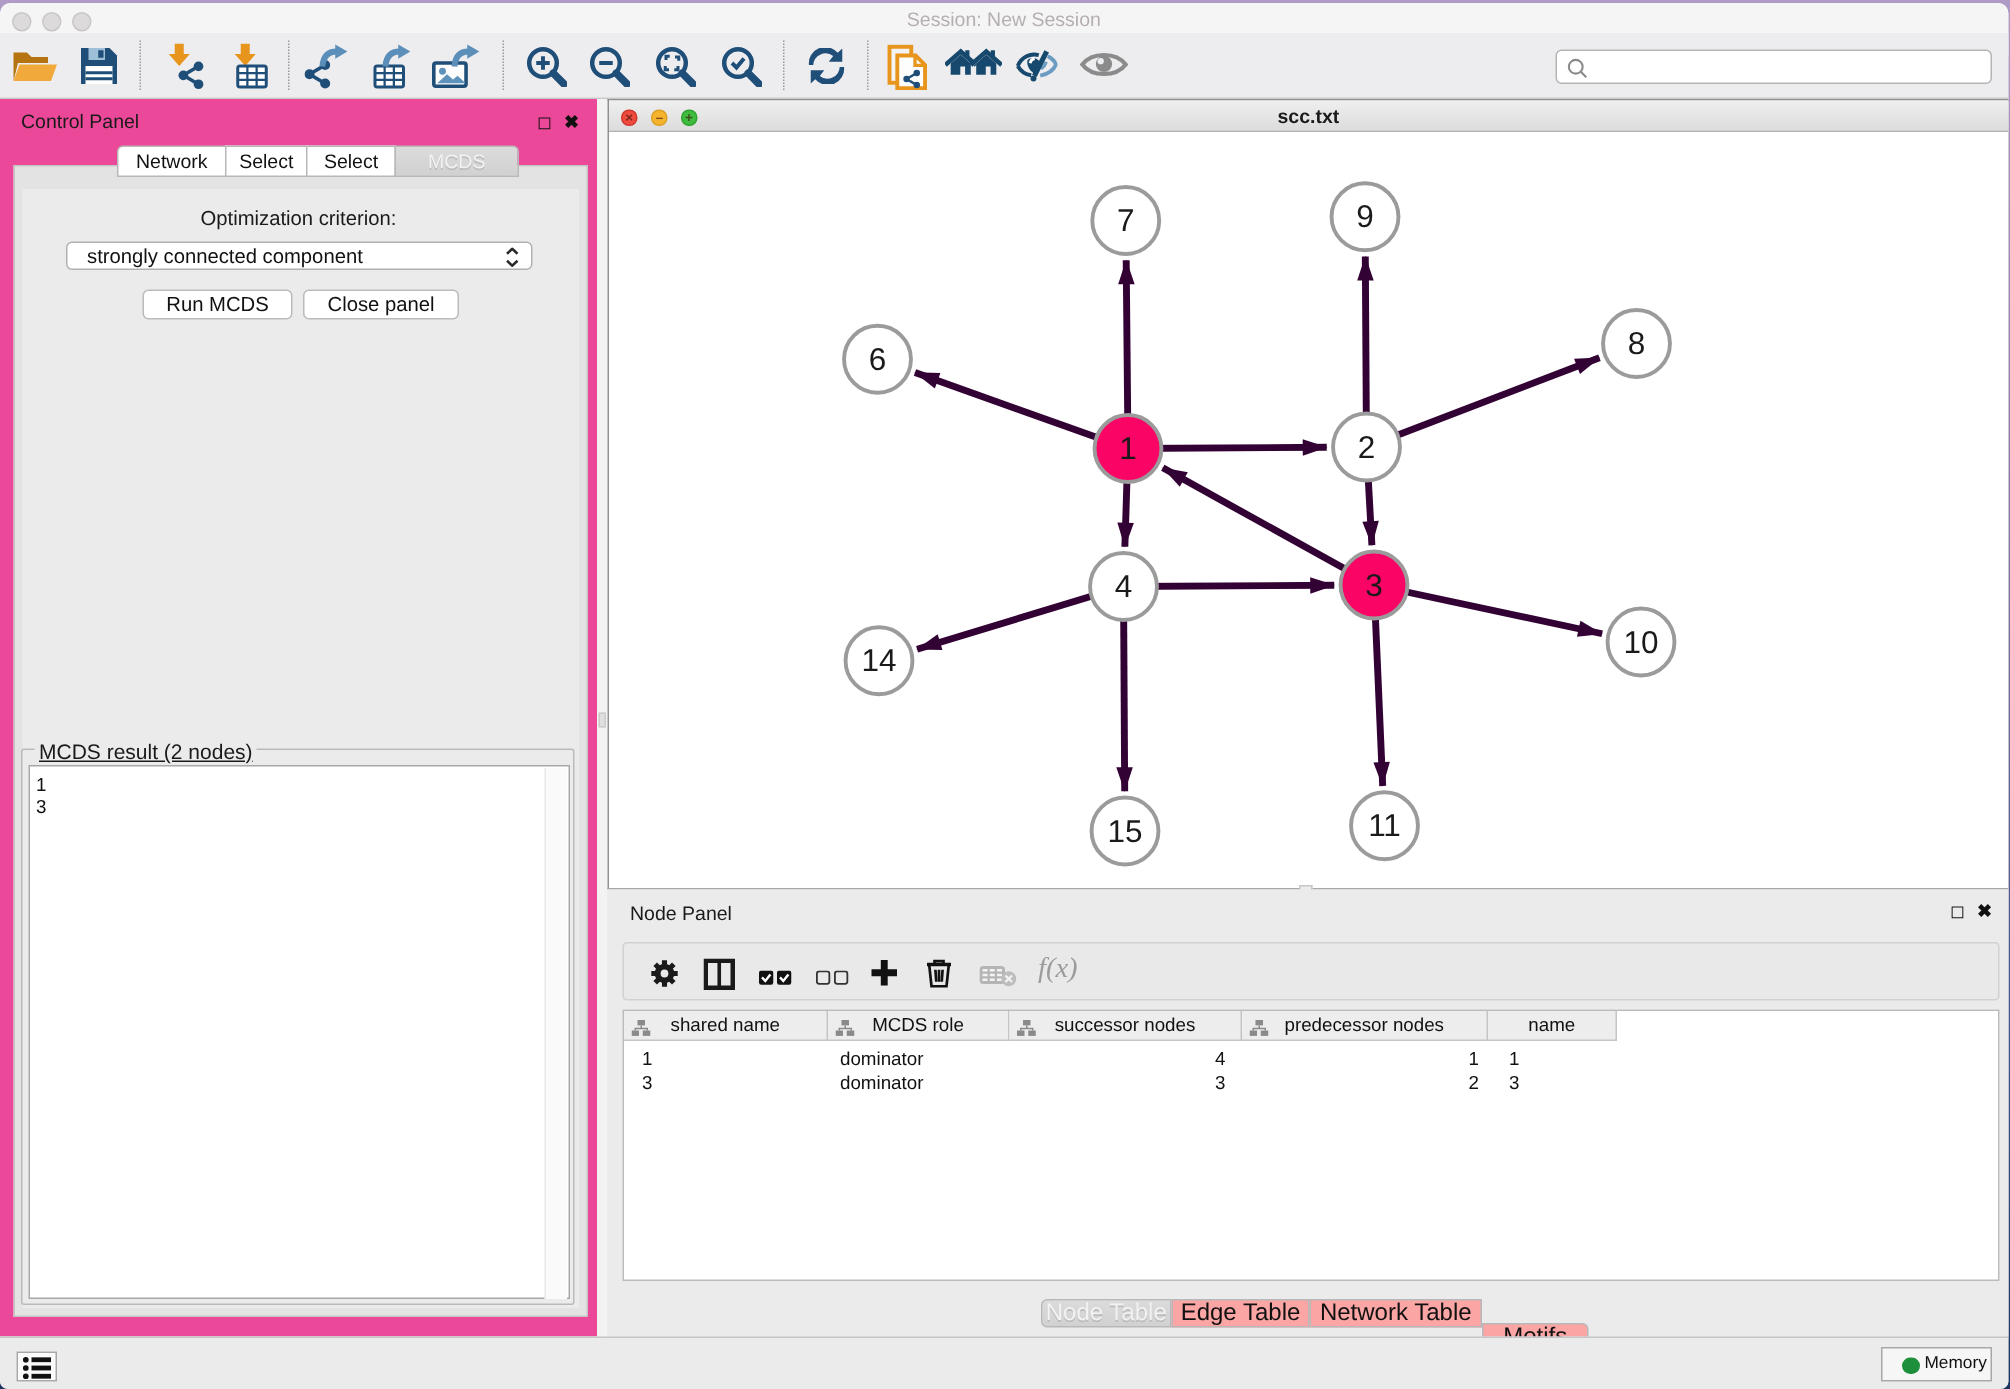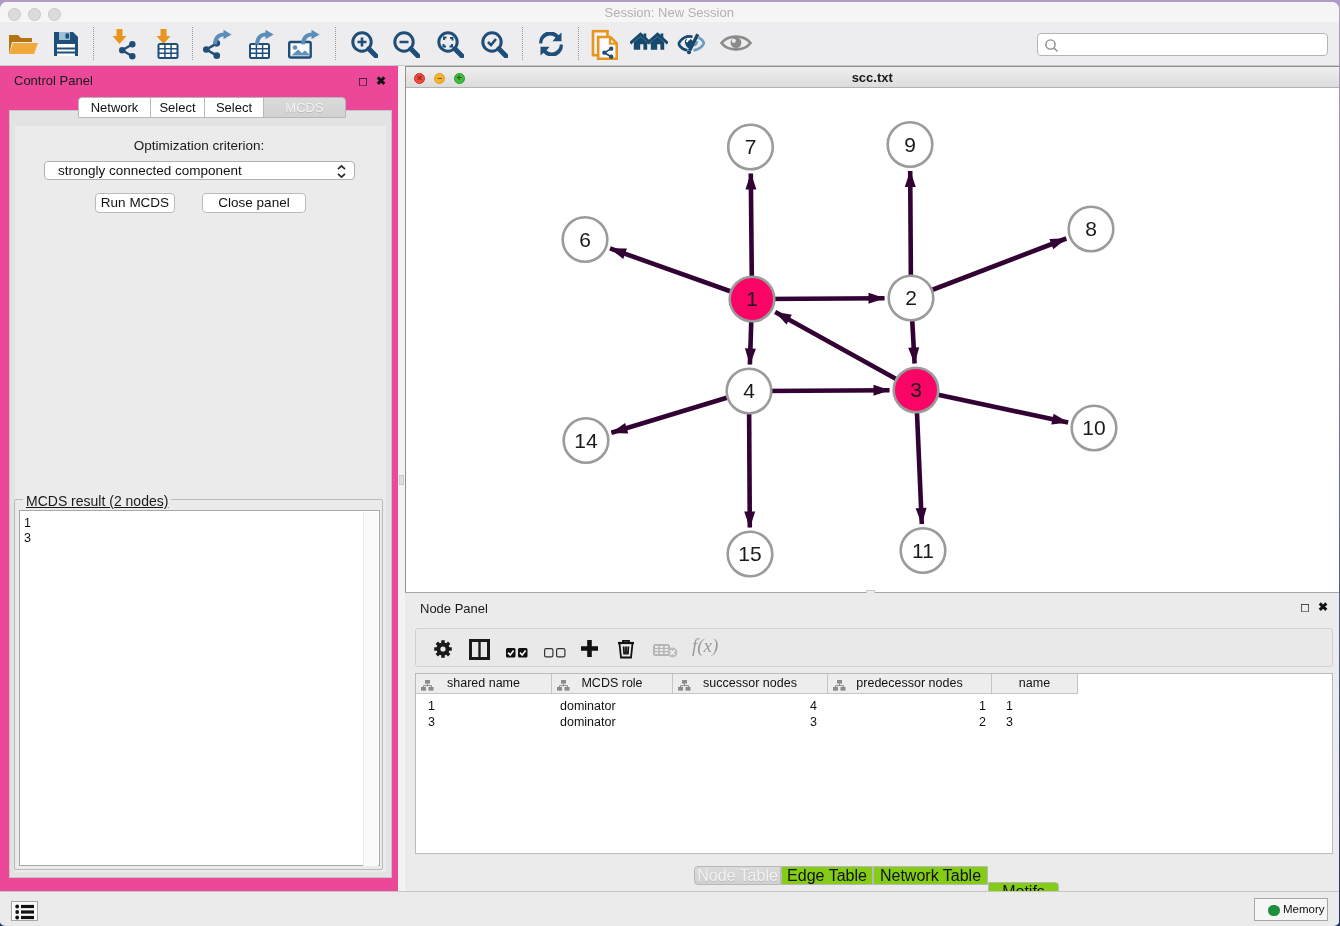--- a/index.html
+++ b/index.html
@@ -35,21 +35,21 @@
 #graph{position:absolute;left:0.5px;top:22px;}
 #hgrip{position:absolute;left:866px;top:587.5px;width:9px;height:5px;background:#ececec;border:1px solid #c9c8c9;border-bottom:none;}
 #tpanel{position:absolute;left:405px;top:591px;width:935px;height:298px;background:#ecebec;}
 #tptitle{position:absolute;left:15px;top:8px;font-size:13px;color:#1a1a1a;}
 #tptools{position:absolute;left:10px;top:35px;width:918px;height:39px;border:1px solid #d2d1d2;border-radius:3px;background:#eae9ea;}
 .ti{position:absolute;top:10px;}
 #thead{position:absolute;left:10px;top:80px;width:918px;height:181px;background:#fff;border:1px solid #bcbbbc;}
 .hcell{position:absolute;top:0;height:20px;background:#ededee;border-right:1px solid #c6c5c6;border-bottom:1px solid #c6c5c6;font-size:12.5px;text-align:center;line-height:19px;color:#111;}
 .hic{position:absolute;left:5px;top:4px;}
 .cell{position:absolute;font-size:12.5px;color:#111;height:16px;line-height:16px;}
-.btab{position:absolute;top:0;height:19px;background:#84cc16;border:1px solid #b9b8b9;text-align:center;line-height:18px;color:#111;}
+.btab{position:absolute;top:0;height:19px;background:#fca5a5;border:1px solid #b9b8b9;text-align:center;line-height:18px;color:#111;}
 #statusbar{position:absolute;left:0;top:889px;width:1338.5px;height:33px;background:#ecebec;border-top:1px solid #c6c5c6;}
 #listbtn{position:absolute;left:11px;top:9px;width:27px;height:20px;background:#fbfafb;border:1px solid #a9a8a9;text-align:center;padding-top:2px;}
 #membtn{position:absolute;left:1254px;top:6px;width:74px;height:23px;background:#f7f6f7;border:1px solid #a9a8a9;font-size:11.5px;line-height:21px;text-align:center;color:#111;}
 #memdot{position:absolute;left:13px;top:5.5px;width:11.5px;height:11.5px;border-radius:50%;background:#1e8f3a;}
 </style></head><body>
 <div id="desk">
 <div id="win">
   <div id="titlebar">
     <div class="light" style="left:8px"></div>
     <div class="light" style="left:28px"></div>
@@ -237,21 +237,21 @@
     <div class="tab tabsel" style="left:263px;width:83px;border-radius:0 4px 0 0">MCDS</div>
     <div id="cpbody">
           <div id="cpinner"></div>
         </div>
     <div id="combo">strongly connected component
       <svg width="9" height="13" viewBox="0 0 9 13" style="position:absolute;right:8px;top:3px">
             <path d="M1,4.2 L4.5,0.9 L8,4.2 M1,8.8 L4.5,12.1 L8,8.8" fill="none" stroke="#2a2a2a" stroke-width="1.7"></path>
           </svg>
     </div>
     <div id="optlabel">Optimization criterion:</div>
-    <div class="btn" style="left:95px;width:80px">Run MCDS</div>
+    <div class="btn" style="left:95px;width:100px">Run MCDS</div>
     <div class="btn" style="left:202px;width:104px">Close panel</div>
     <div id="fieldset">
       <div id="legend">MCDS result (2 nodes)</div>
       <div id="resultbox">1<br>3<div id="rscroll"></div></div>
     </div>
   </div>
   <div id="vdiv">
         <div id="vgrip"></div>
       </div>
 

